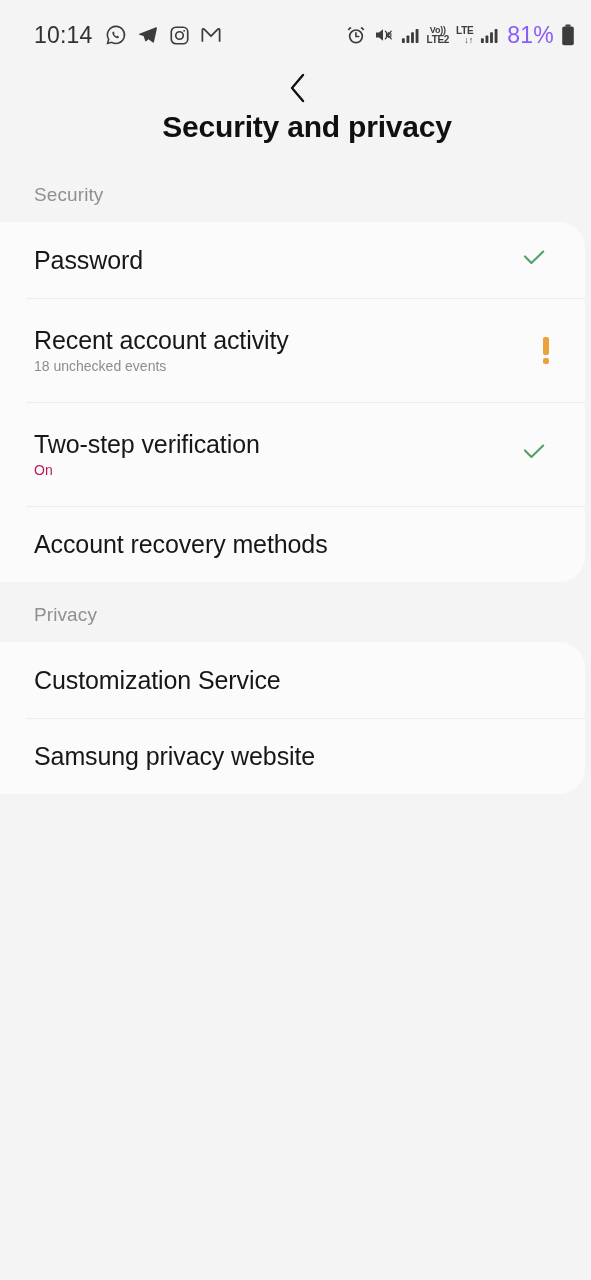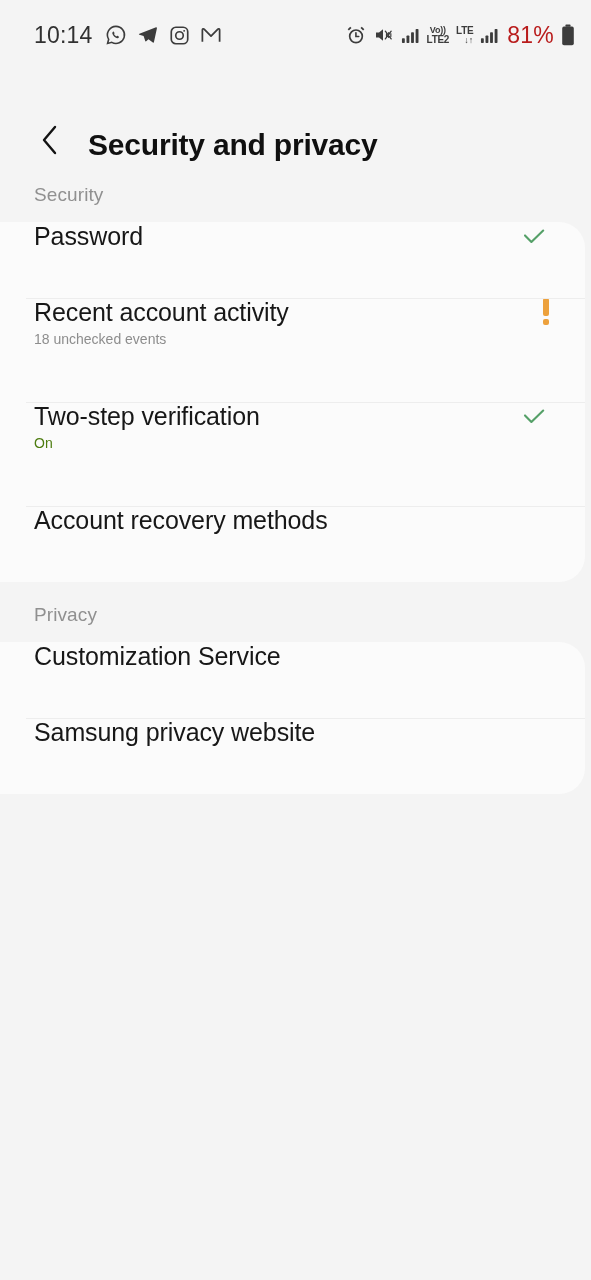--- a/index.html
+++ b/index.html
@@ -43,21 +43,21 @@
     gap: 7px;
   }
   .sb-ico {
     display: inline-flex;
     align-items: center;
     justify-content: center;
     line-height: 1;
   }
   .battpct {
     font-size: 23px;
-    color: #b91c1c;
+    color: #8b5cf6;
     margin-left: 1px;
     letter-spacing: 0.2px;
   }
   .lte-stack {
     display: inline-flex;
     flex-direction: column;
     align-items: center;
     justify-content: center;
     line-height: 1;
     font-size: 9px;
@@ -70,23 +70,24 @@
     display: inline-flex;
     align-items: flex-start;
     gap: 2px;
   }
   .lte-pair .arrows { font-size: 9px; font-weight: bold; align-self: flex-end; }
 
   
   .header {
     height: 92px;
     display: flex;
-    align-items: flex-end;
-    padding-left: 30px;
+    align-items: center;
+    padding-left: 23px;
     box-sizing: border-box;
+    flex-direction: column;
   }
   .back-btn {
     width: 40px;
     height: 40px;
     display: flex;
     align-items: center;
     justify-content: center;
     margin-right: 18px;
     cursor: pointer;
   }
@@ -106,21 +107,21 @@
   }
   .card {
     background: #fbfbfb;
     border-radius: 0 26px 26px 0;
     margin-right: 6px;
     overflow: hidden;
   }
   .row {
     position: relative;
     display: flex;
-    align-items: flex-start;
+    align-items: center;
     justify-content: space-between;
     padding: 0 36px 0 34px;
     min-height: 76px;
     box-sizing: border-box;
     cursor: pointer;
   }
   .row.tall { min-height: 104px; }
   .row + .row::before {
     content: "";
     position: absolute;
@@ -140,21 +141,21 @@
     font-size: 25px;
     color: #171717;
     letter-spacing: -0.1px;
     line-height: 1.15;
   }
   .row-sub {
     font-size: 14px;
     color: #8d8d8d;
     line-height: 1.15;
   }
-  .row-sub.blue { color: #4d7c0f; }
+  .row-sub.blue { color: #be185d; }
   .row-status { display: flex; align-items: center; }
 
   
   .excl {
     display: inline-flex;
     flex-direction: column;
     align-items: center;
     gap: 3px;
   }
   .excl .bar {

